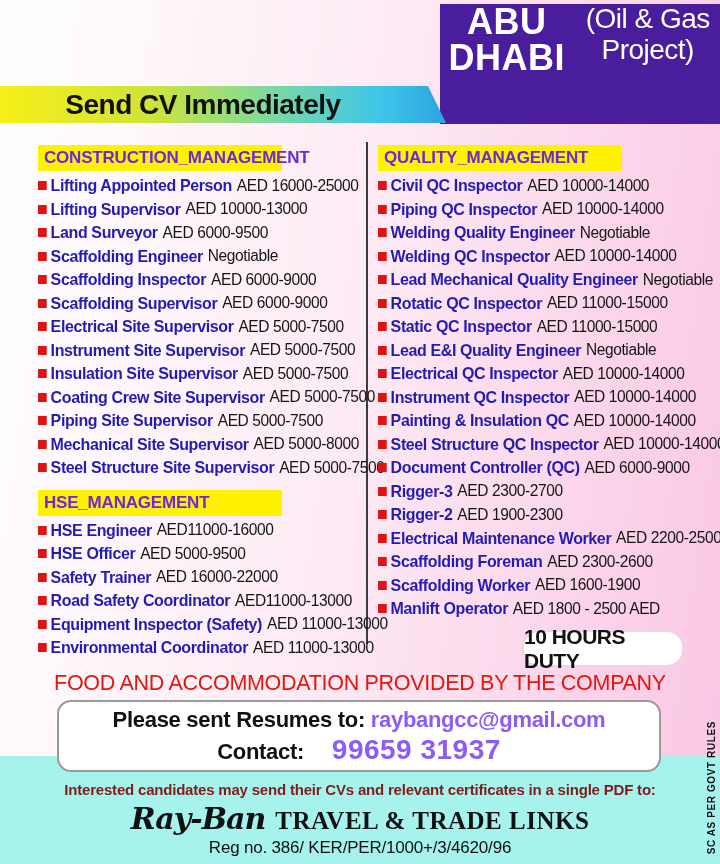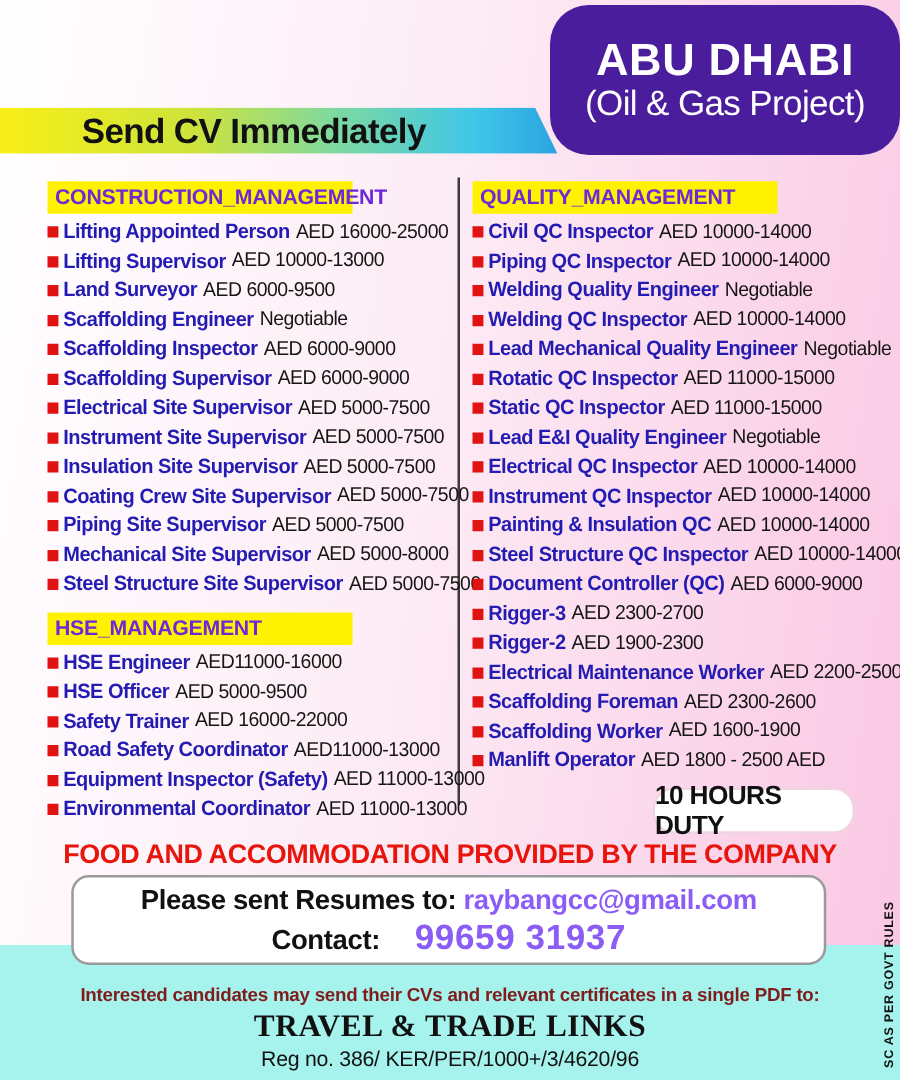--- a/index.html
+++ b/index.html
@@ -11,21 +11,21 @@
   
   .hdr-left{
     position:absolute;left:0;top:10px;width:428px;height:75px;
     background:#7a127e;display:flex;align-items:center;justify-content:center;
     clip-path:polygon(14px 0,100% 0,100% 100%,0 100%,0 22px);
   }
   .hdr-left span{color:#fff;font-size:35px;font-weight:bold;letter-spacing:-0.5px;padding-left:22px;}
   .hdr-right{
     position:absolute;left:440px;top:4px;width:280px;height:120px;
     background:#4a1d9d;color:#fff;text-align:center;
-    display:flex;flex-direction:column;justify-content:center;gap:2px;border-radius:31px;
+    display:flex;flex-direction:row;justify-content:center;gap:2px;
   }
   .hdr-right .loc{font-size:36px;font-weight:bold;letter-spacing:0.5px;line-height:1;}
   .hdr-right .proj{font-size:28px;font-weight:normal;letter-spacing:-0.5px;line-height:1.1;}
   .cta{
     position:absolute;left:0;top:86px;width:446px;height:37px;
     background:linear-gradient(90deg,#f8ef17 0%,#cde33c 35%,#7ed9a0 60%,#3fc6e8 85%,#2ba4e0 100%);
     clip-path:polygon(0 0,428px 0,446px 100%,0 100%);
     display:flex;align-items:center;justify-content:center;
   }
   .cta span{color:#111;font-size:28px;font-weight:bold;letter-spacing:-0.5px;padding-right:40px;}
@@ -50,21 +50,21 @@
   .salary{color:#151515;font-size:16px;letter-spacing:-0.4px;}
   
   .pill{
     position:absolute;left:522px;top:630px;width:158px;height:33px;
     background:#fff;border:2px solid #f0d4e2;border-radius:17px;
     display:flex;align-items:center;justify-content:center;
   }
   .pill span{color:#111;font-size:21px;font-weight:bold;letter-spacing:-0.5px;}
   .food{
     position:absolute;left:0;top:671px;width:720px;text-align:center;
-    color:#e8150d;font-size:21.5px;font-weight:bold;letter-spacing:-0.3px;
+    color:#e8150d;font-size:21.5px;font-weight:normal;letter-spacing:-0.3px;
   }
   .contact-box{
     position:absolute;left:57px;top:700px;width:600px;height:68px;
     background:#fff;border:2px solid #9a9a9a;border-radius:14px;
     display:flex;flex-direction:column;align-items:center;justify-content:center;gap:1px;z-index:3;
   }
   .contact-box .ln{font-size:22px;font-weight:bold;color:#111;letter-spacing:-0.3px;}
   .orange{color:#8b5cf6;}
   .contact-box .num{font-size:28px;letter-spacing:0.5px;margin-left:22px;}
   
@@ -318,20 +318,21 @@
     </div>
     <div class="ln">
       <span>Contact:</span>
       <span class="orange num">99659 31937</span>
     </div>
   </div>
 
   <div class="footer">
     <div class="instr">Interested candidates may send their CVs and relevant certificates in a single PDF to:</div>
     <div class="agency">
+      <span class="script">Ray-Ban</span>
       <span class="serif">TRAVEL &amp; TRADE LINKS</span>
     </div>
     <div class="reg">Reg no. 386/ KER/PER/1000+/3/4620/96</div>
   </div>
 
   <div class="side">SC AS PER GOVT RULES</div>
 
 </div>
 
 </body></html>

